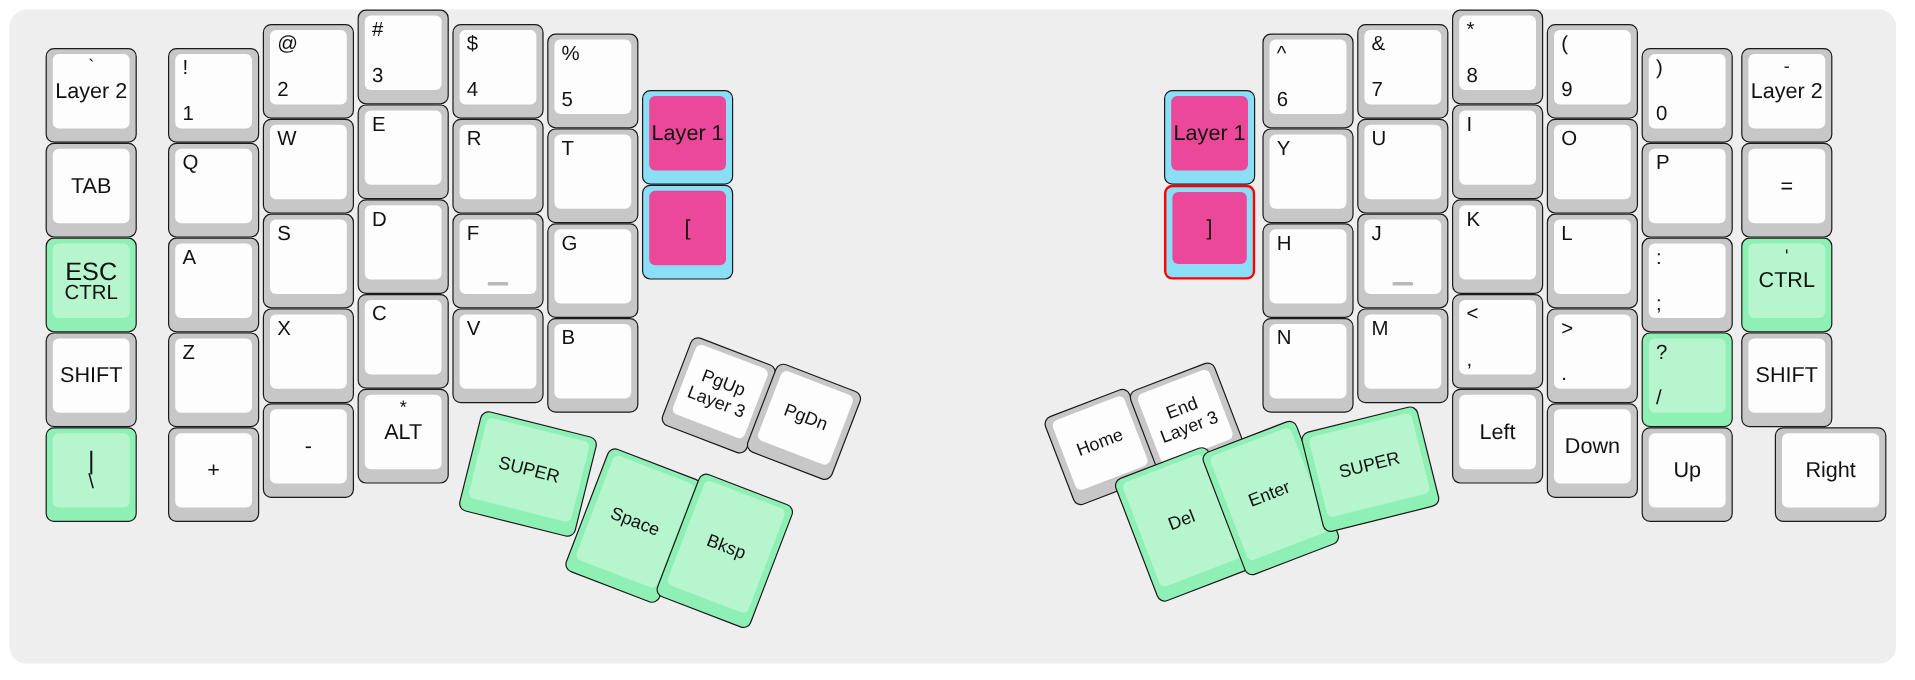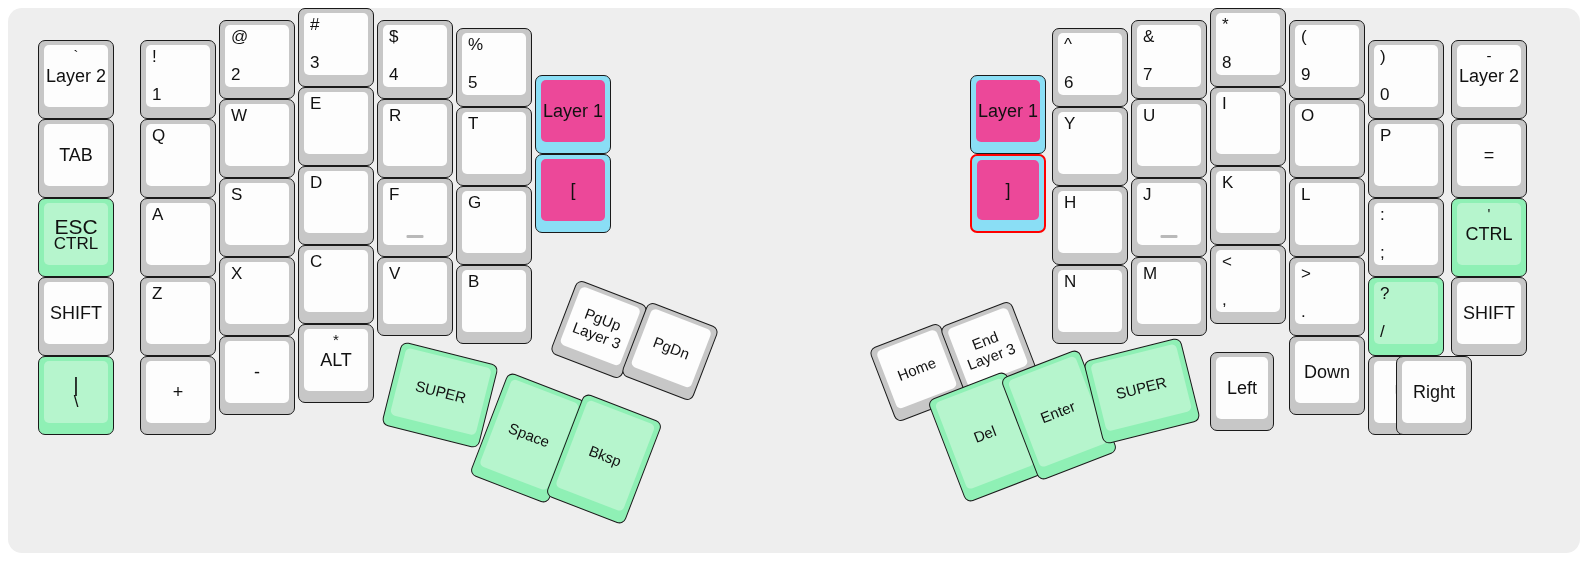--- a/index.html
+++ b/index.html
@@ -266,21 +266,21 @@
       <div class="cap">
         <div class="lbl tl">K</div>
       </div>
     </div>
     <div class="key" style="left: 1210px; top: 245px; width: 76px; height: 79px;">
       <div class="cap">
         <div class="lbl tl">&lt;</div>
         <div class="lbl bl">,</div>
       </div>
     </div>
-    <div class="key" style="left: 1210px; top: 324px; width: 64px; height: 79px; margin-top: 28px;">
+    <div class="key" style="left: 1210px; top: 324px; width: 76px; height: 79px;">
       <div class="cap">
         <div class="lbl mid">Left</div>
       </div>
     </div>
     <div class="key" style="left: 1289px; top: 20px; width: 76px; height: 79px;">
       <div class="cap">
         <div class="lbl tl">(</div>
         <div class="lbl bl">9</div>
       </div>
     </div>
@@ -350,21 +350,21 @@
         <div class="lbl tc">'</div>
         <div class="lbl ctr"></div>
         <div class="lbl mid">CTRL</div>
       </div>
     </div>
     <div class="key" style="left: 1451px; top: 277px; width: 76px; height: 79px;">
       <div class="cap">
         <div class="lbl mid">SHIFT</div>
       </div>
     </div>
-    <div class="key" style="left: 1396px; top: 356px; width: 76px; height: 79px;">
+    <div class="key" style="left: 1479px; top: 356px; width: 93px; height: 79px;">
       <div class="cap">
         <div class="lbl mid">Right</div>
       </div>
     </div>
     <div class="key g rot" style="left: 390px; top: 352px; width: 100px; height: 86px; transform: rotate(14deg); transform-origin: 50% 50%;">
       <div class="cap">
         <div class="lbl mid">SUPER</div>
       </div>
     </div>
     <div class="key rot" style="left: 561px; top: 290px; width: 76px; height: 79px; transform: rotate(21deg); transform-origin: 50% 50%;">

